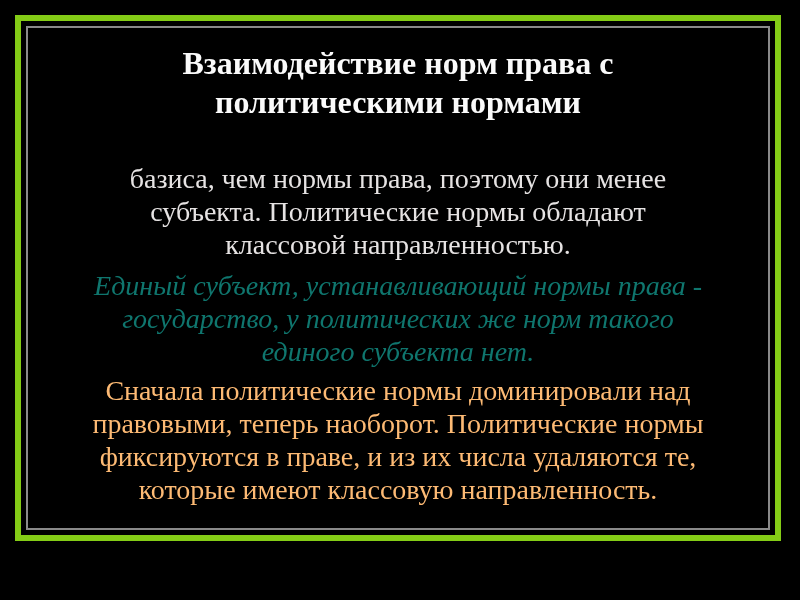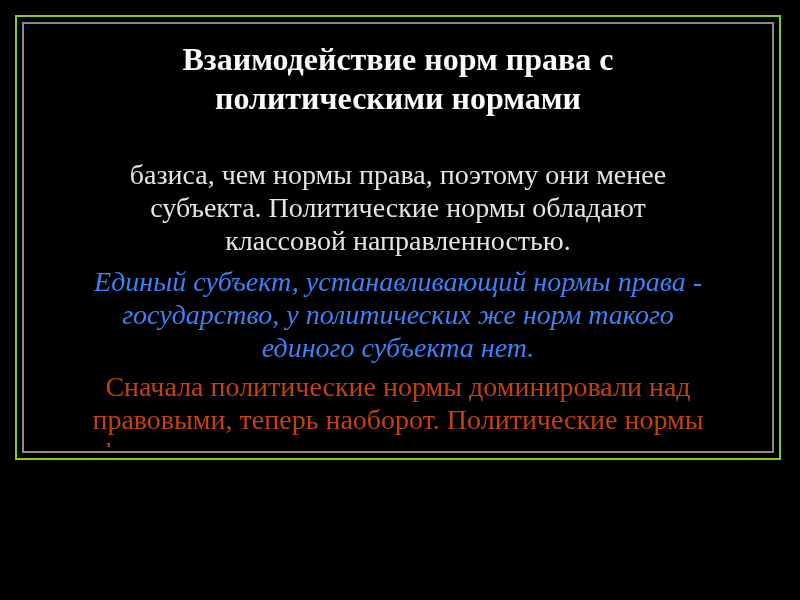--- a/index.html
+++ b/index.html
@@ -13,22 +13,22 @@
     height: 600px;
     background: #000000;
     overflow: hidden;
     font-family: "Liberation Serif", "DejaVu Serif", serif;
   }
   .frame-outer {
     position: absolute;
     left: 15px;
     top: 15px;
     width: 766px;
-    height: 445px;
-    border: 2px solid #84cc16;
+    height: 526px;
+    border: 6px solid #84cc16;
     box-sizing: border-box;
   }
   .frame-inner {
     position: absolute;
     left: 5px;
     top: 5px;
     right: 5px;
     bottom: 5px;
     border: 2px solid #8a8a8a;
     box-sizing: border-box;
@@ -58,26 +58,26 @@
   }
   .para-1 { color: #e6e3e3; margin-top: 7px; }
   .para-1 .underlined {
     display: block;
     text-decoration: underline;
     text-decoration-color: #7d1d17;
     text-decoration-thickness: 2px;
     text-underline-offset: 6px;
   }
   .para-2 {
-    color: #3b82f6;
+    color: #0f766e;
     font-style: italic;
     margin-top: 8px;
   }
   .para-3 {
-    color: #c2410c;
+    color: #fdba74;
     margin-top: 6px;
   }
 </style>
 </head>
 <body>
 
 <div class="slide">
   <div class="frame-outer">
     <div class="frame-inner">
       <div class="content">

